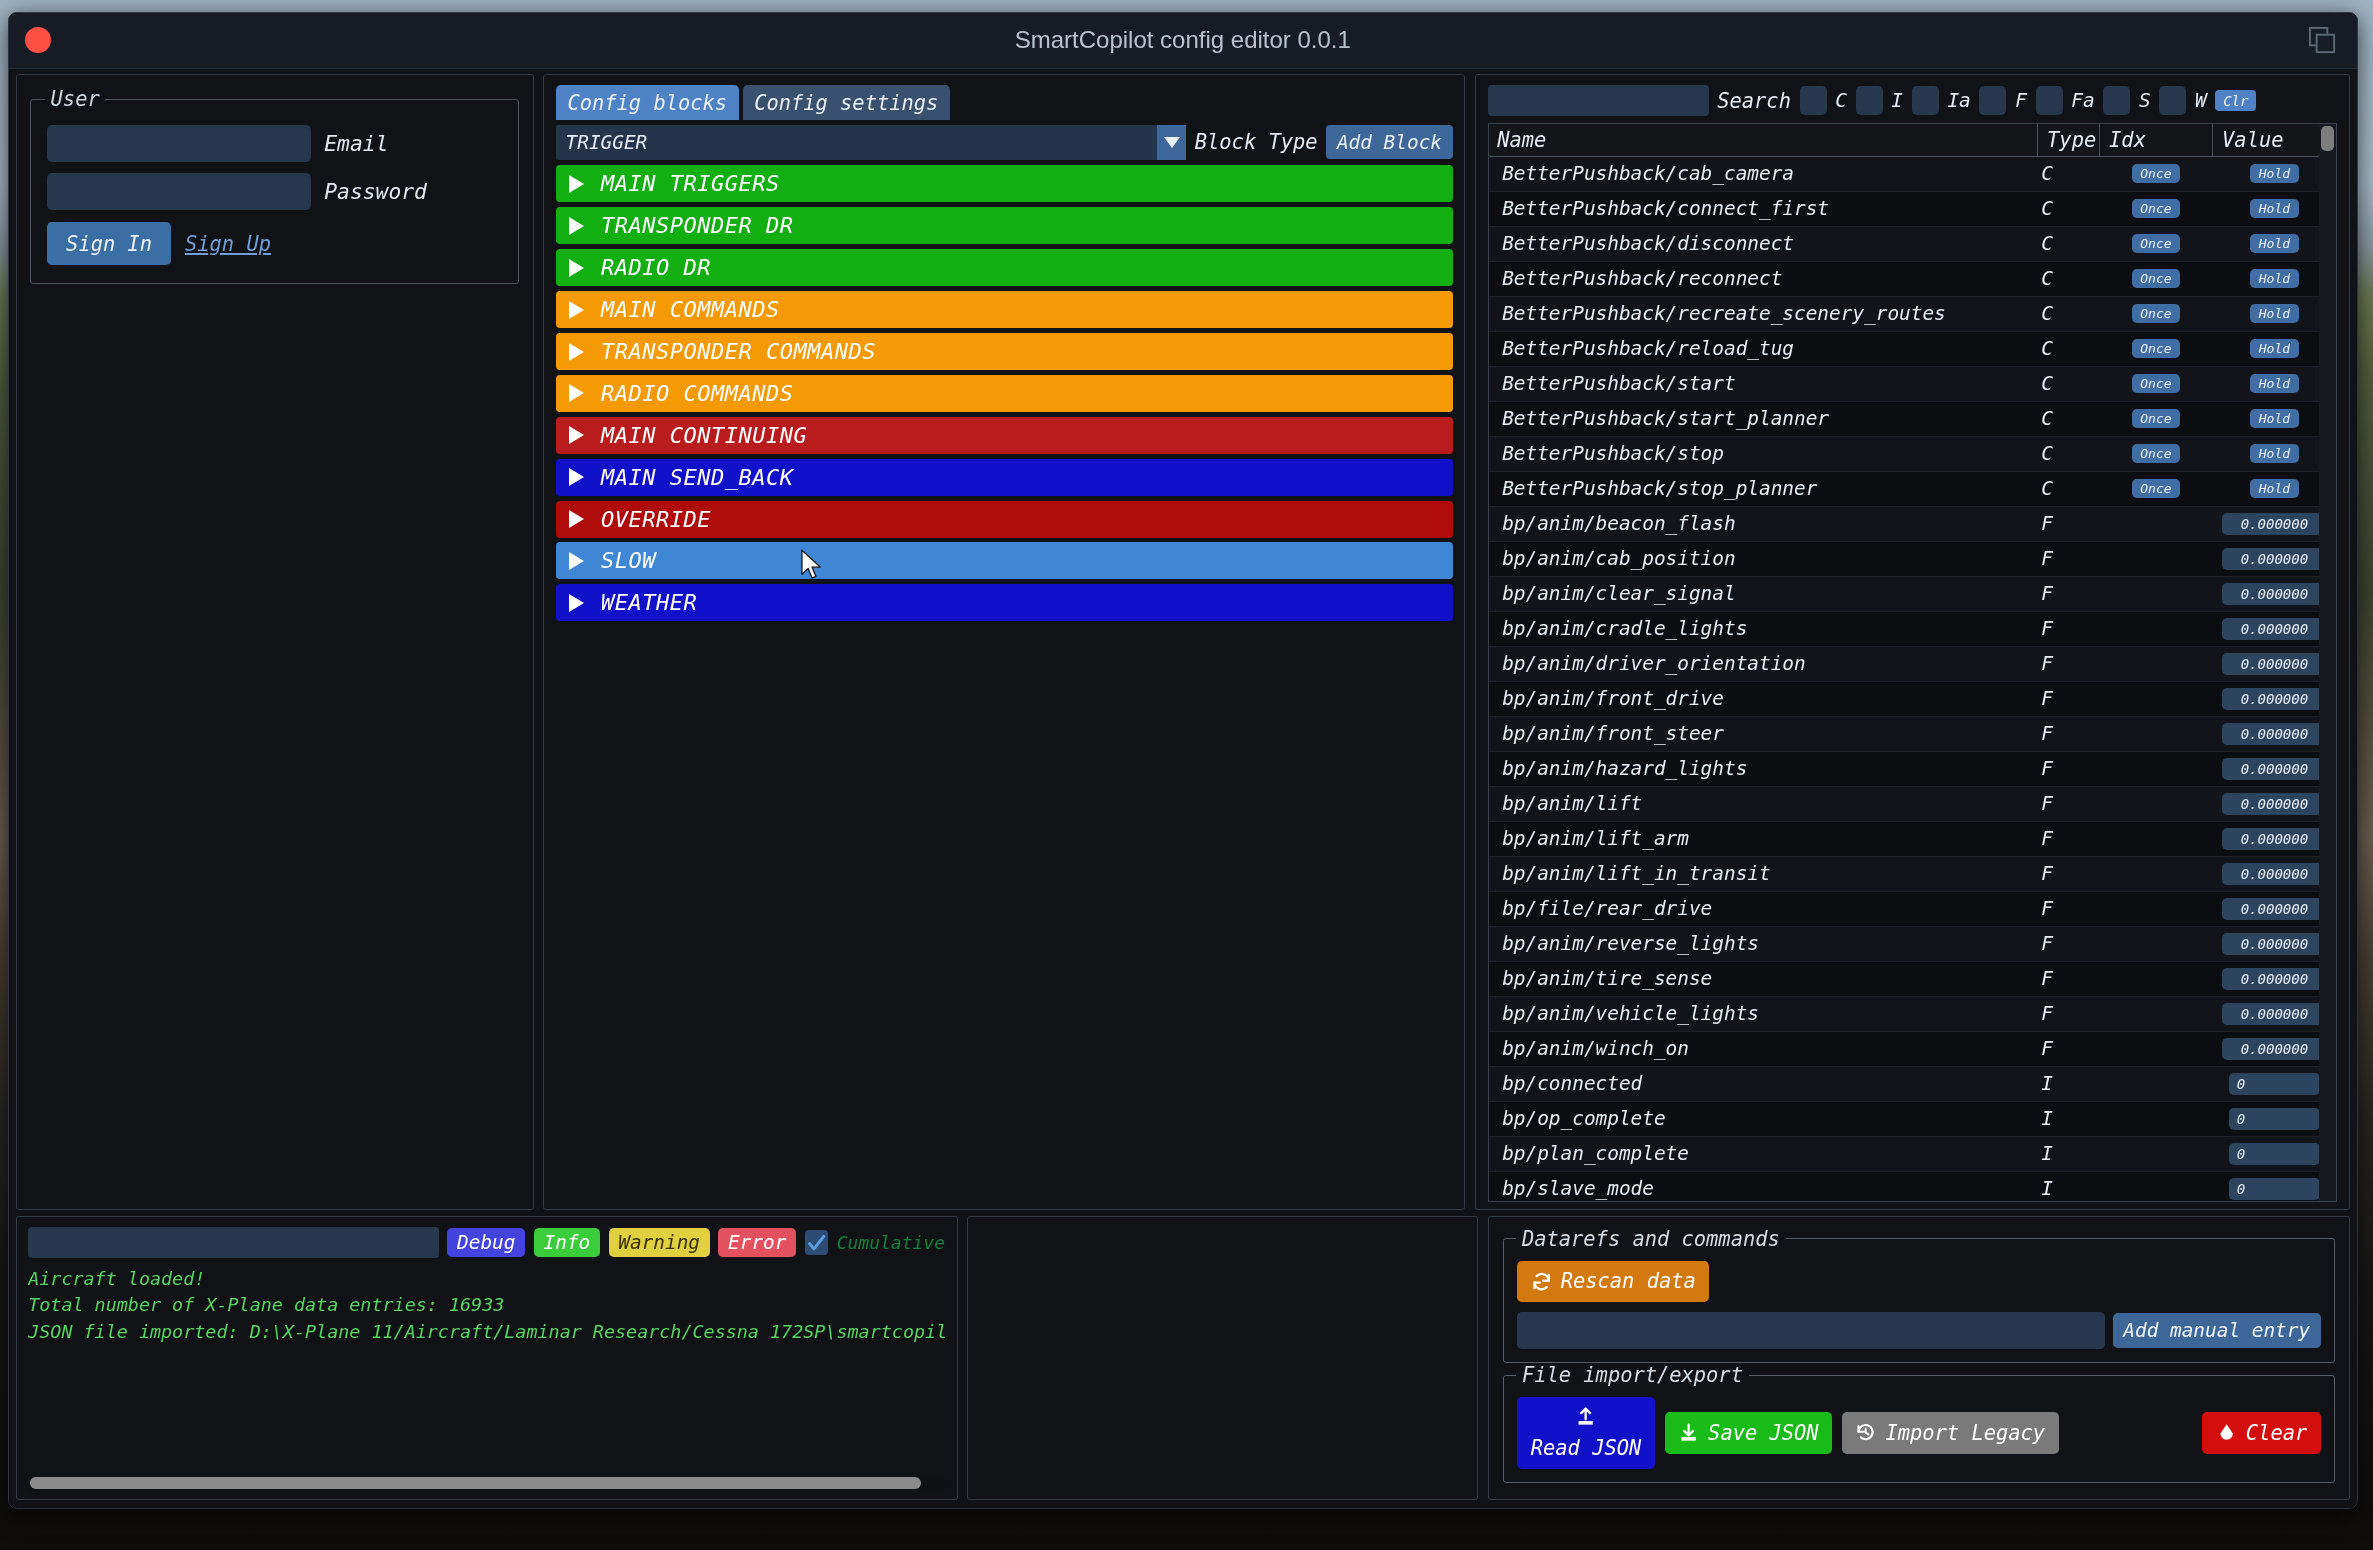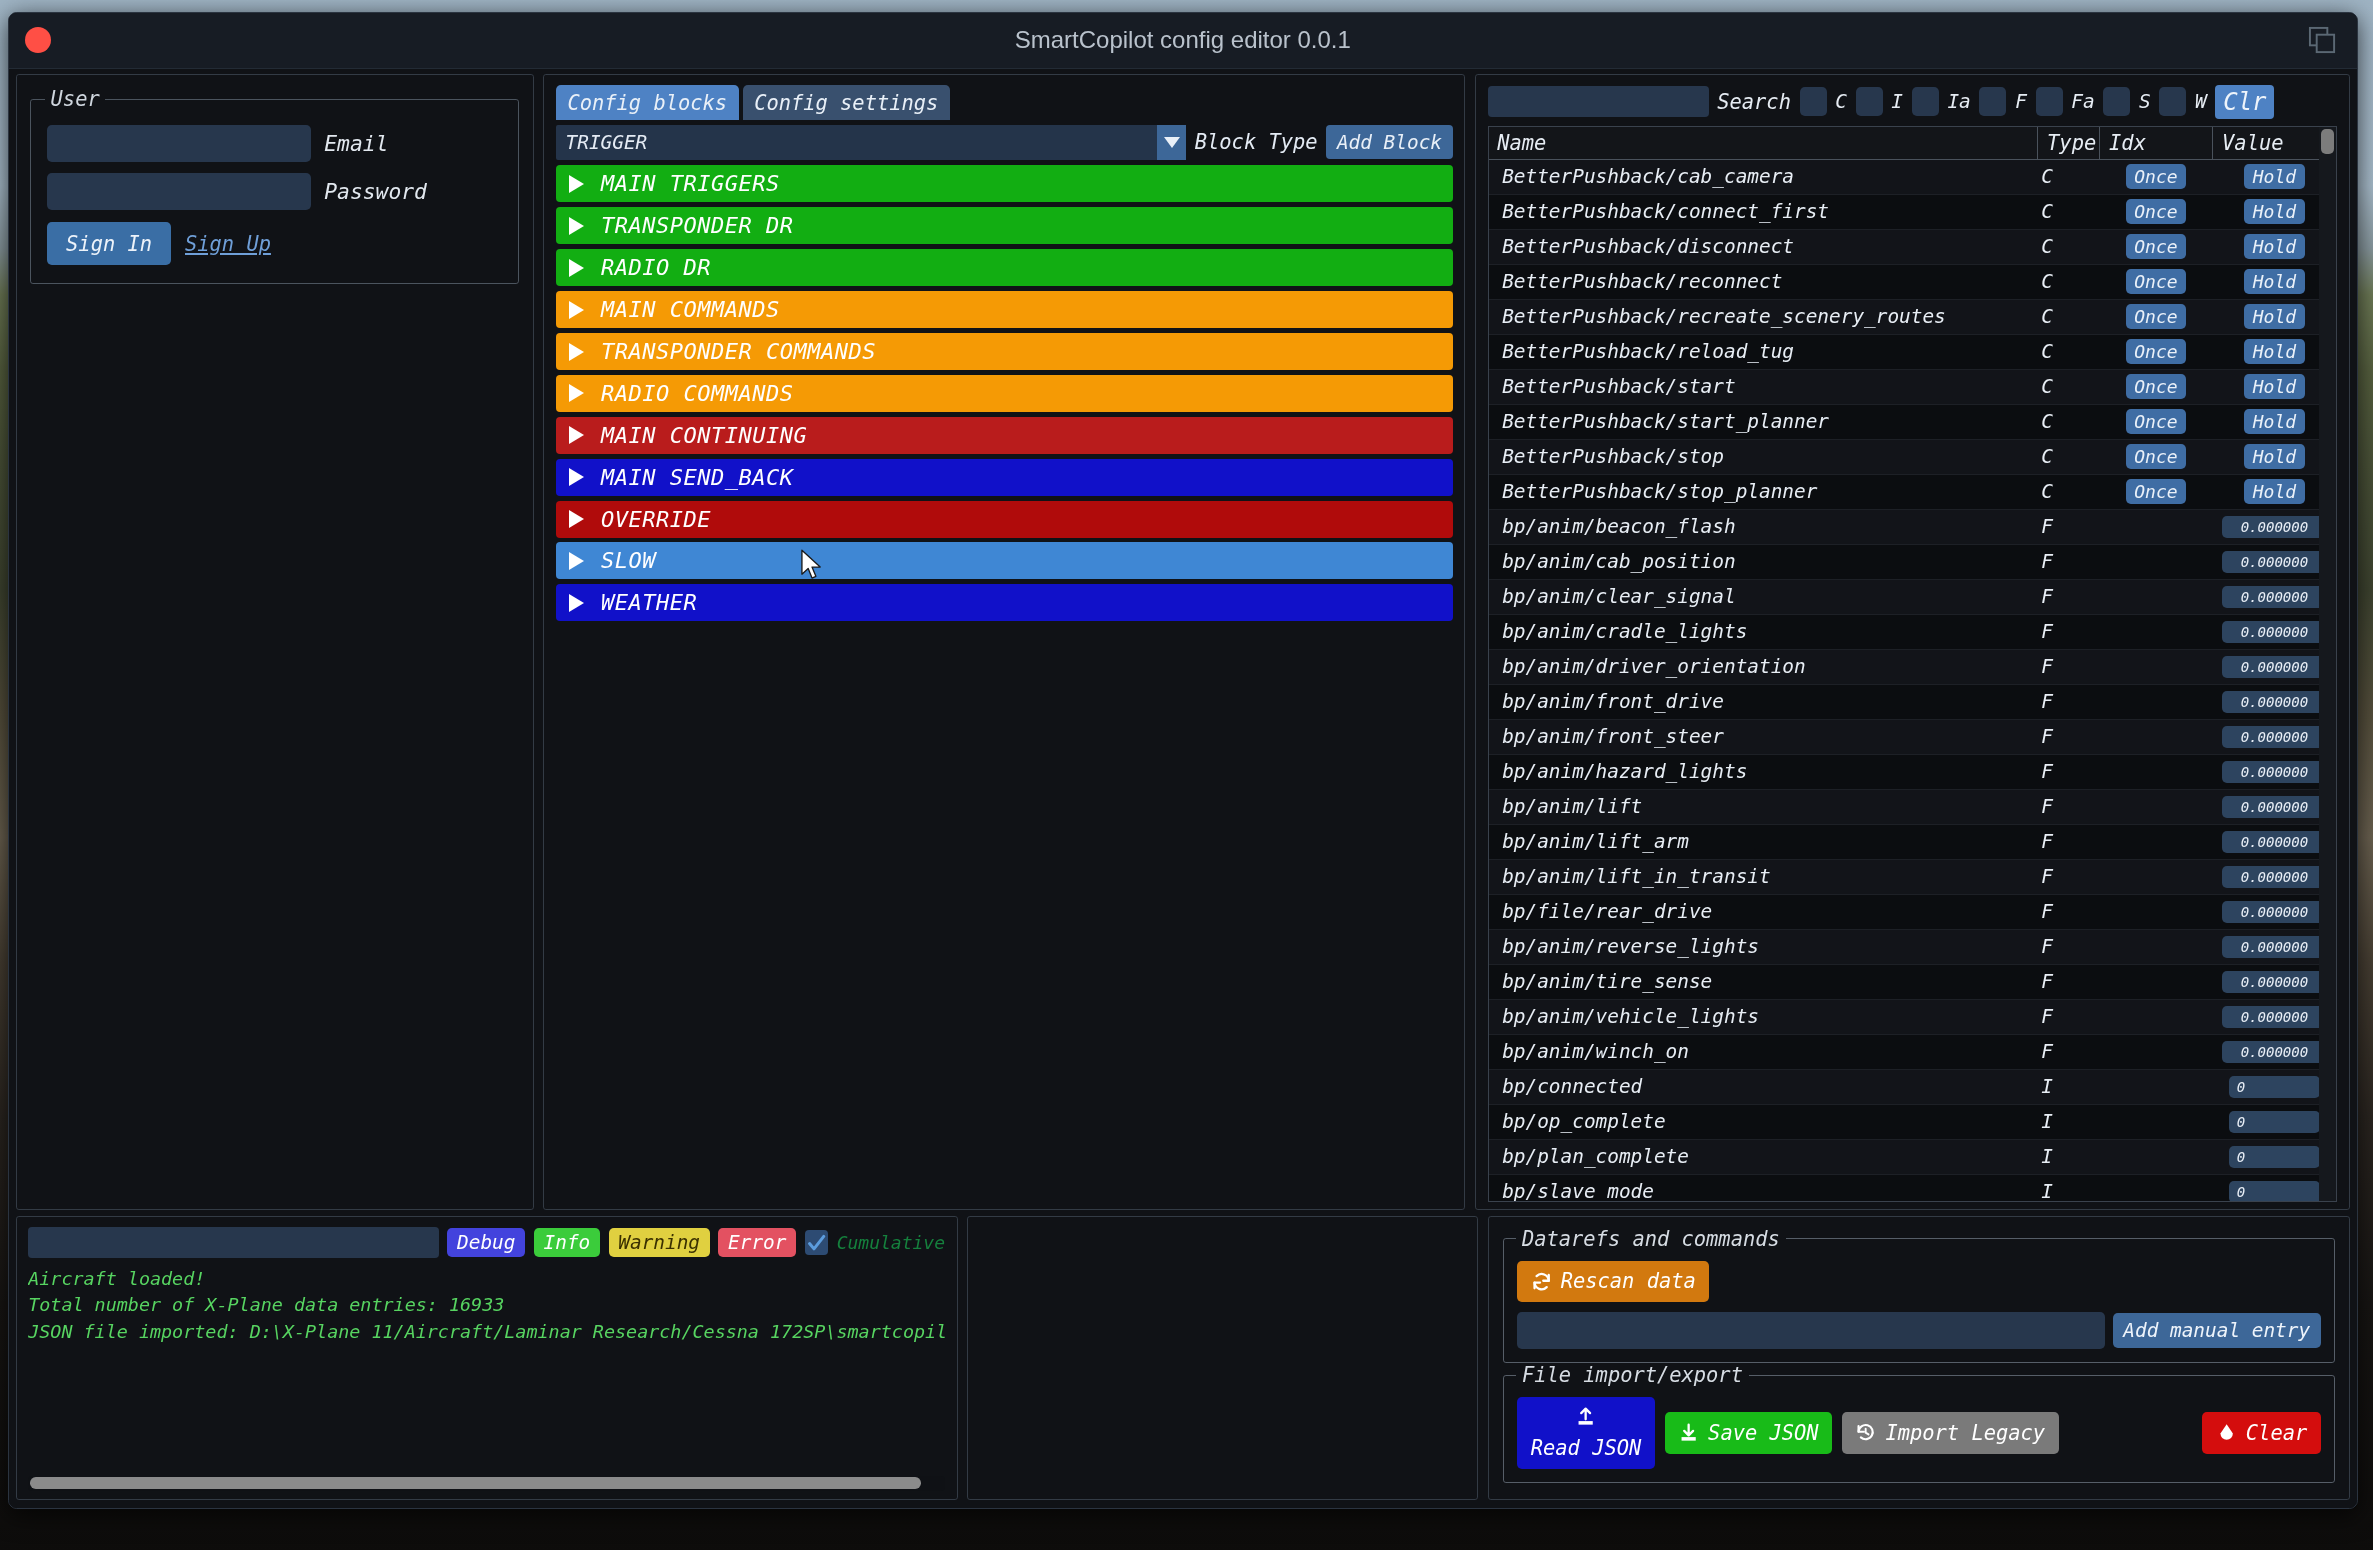--- a/index.html
+++ b/index.html
@@ -144,21 +144,21 @@
     border-radius: 3.9px; color: #e8eef6; font-size: 17.5px; padding: 0 7.8px; outline: none;
     font-family: "DejaVu Sans Mono", monospace;
   }
   .search-label { font-size: 20.4px; color: #e6ecf3; font-style: italic; }
   .sbox {
     width: 27px; height: 29px; background: #27374d; border-radius: 4.9px; cursor: pointer;
   }
   .sflag { font-size: 19.4px; color: #e6ecf3; font-style: italic; }
   #clr-btn {
     background: #4e82c4; border-radius: 3.9px; color: #eef4fb;
-    font-size: 24px; font-style: italic; padding: 2.9px 7.8px; cursor: pointer;
+    font-size: 14px; font-style: italic; padding: 2.9px 7.8px; cursor: pointer;
     font-family: "DejaVu Sans Mono", monospace;
   }
 
   
   #table-wrap {
     flex: 1; border: 1px solid #3a424d; background: #0c0e11;
     position: relative; overflow: hidden; display: flex; flex-direction: column;
   }
   #table-head {
     display: flex; height: 33px; align-items: center;
@@ -185,21 +185,21 @@
     padding-left: 13.6px; white-space: nowrap; overflow: hidden;
   }
   .td-type {
     width: 62px; flex: 0 0 62px; font-size: 19.4px; color: #e8eef5;
     font-style: italic; text-align: left; padding-left: 3.9px;
   }
   .td-idx { width: 113px; flex: 0 0 113px; display: flex; justify-content: center; }
   .td-value { width: 124px; flex: 0 0 124px; display: flex; justify-content: center; }
   .pill {
     background: #3f6da4; color: #eaf1f9; border-radius: 4.9px;
-    font-size: 18px; font-style: italic; padding: 1.9px 8.7px; cursor: pointer;
+    font-size: 13px; font-style: italic; padding: 1.9px 8.7px; cursor: pointer;
     font-family: "DejaVu Sans Mono", monospace;
   }
   .valfield {
     background: #2d445f; color: #e9eff7; border-radius: 4.9px;
     font-size: 14px; font-style: italic; padding: 2.9px 6.8px;
     min-width: 105px; text-align: center; cursor: text;
     font-family: "DejaVu Sans Mono", monospace;
   }
   .valfield.intf { min-width: 91px; text-align: left; padding-left: 7.8px; }
   #table-vscroll {

